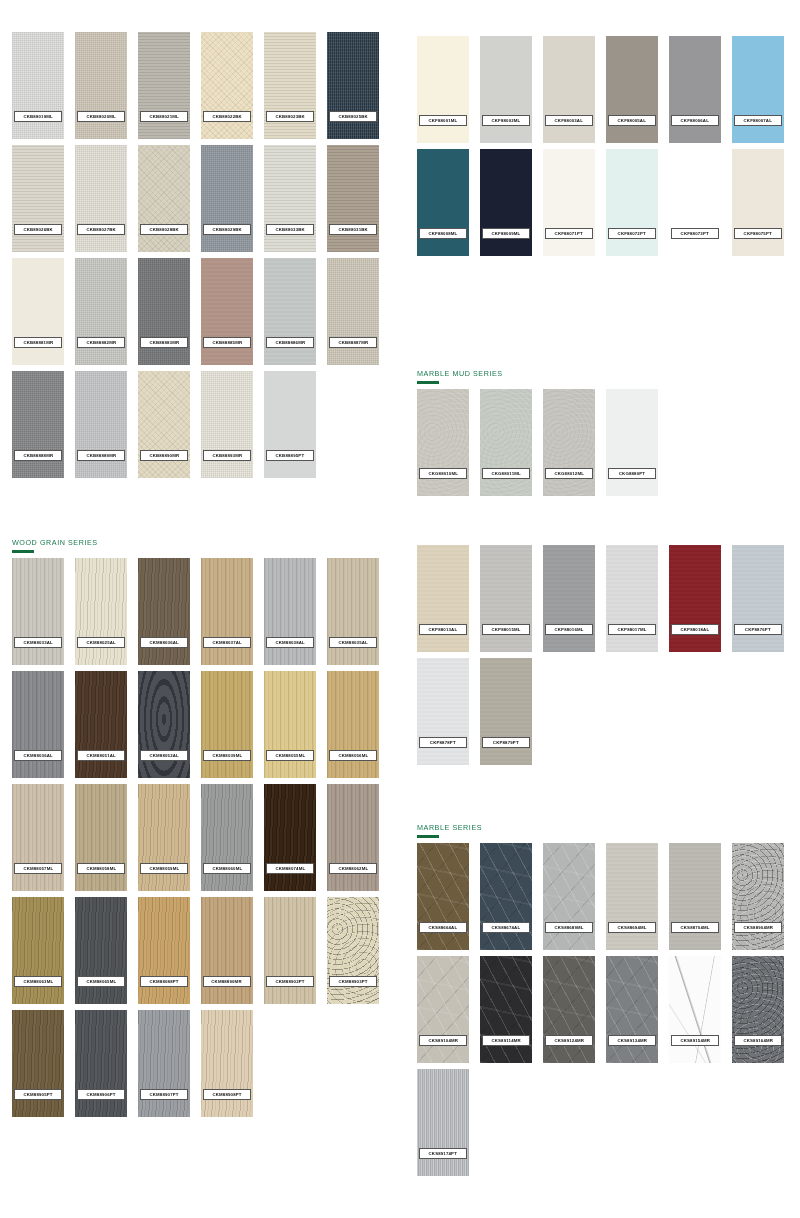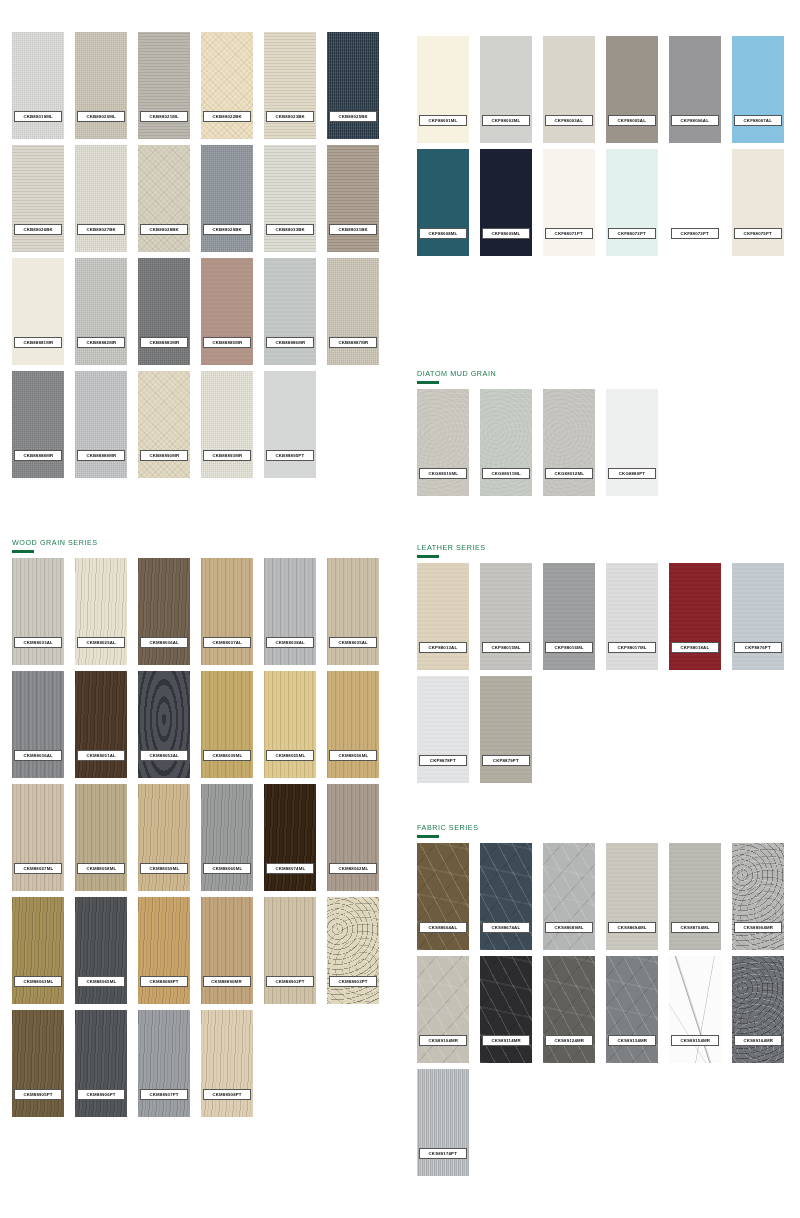--- a/index.html
+++ b/index.html
@@ -608,21 +608,21 @@
             <div class="swatch-fill" style="background: rgb(236, 231, 218);"></div>
             <div class="swatch-tex tex-plain"></div>
             <div class="swatch-label">
               <span>CKF88075PT</span>
             </div>
           </div>
         </div>
       </div>
       <div class="section" style="top: 369px; left: 12px;">
         <div class="section-head">
-          <div class="section-title">DIATOM MUD GRAIN</div>
+          <div class="section-title">MARBLE MUD SERIES</div>
           <div class="section-rule"></div>
         </div>
         <div class="grid" style="margin-top: 2px;">
           <div class="swatch">
             <div class="swatch-fill" style="background: rgb(202, 199, 191);"></div>
             <div class="swatch-tex tex-diatom"></div>
             <div class="swatch-label">
               <span>CKG88010ML</span>
             </div>
           </div>
@@ -643,24 +643,20 @@
           <div class="swatch">
             <div class="swatch-fill" style="background: rgb(238, 240, 239);"></div>
             <div class="swatch-tex tex-plain"></div>
             <div class="swatch-label">
               <span>CKG8880PT</span>
             </div>
           </div>
         </div>
       </div>
       <div class="section" style="top: 543px; left: 12px;">
-        <div class="section-head">
-          <div class="section-title">LEATHER SERIES</div>
-          <div class="section-rule"></div>
-        </div>
         <div class="grid" style="margin-top: 2px;">
           <div class="swatch">
             <div class="swatch-fill" style="background: rgb(221, 210, 187);"></div>
             <div class="swatch-tex tex-soft"></div>
             <div class="swatch-label">
               <span>CKP88013AL</span>
             </div>
           </div>
           <div class="swatch">
             <div class="swatch-fill" style="background: rgb(195, 194, 191);"></div>
@@ -710,21 +706,21 @@
             <div class="swatch-fill" style="background: rgb(178, 173, 161);"></div>
             <div class="swatch-tex tex-soft"></div>
             <div class="swatch-label">
               <span>CKP8879PT</span>
             </div>
           </div>
         </div>
       </div>
       <div class="section" style="top: 823px; left: 12px;">
         <div class="section-head">
-          <div class="section-title">FABRIC SERIES</div>
+          <div class="section-title">MARBLE SERIES</div>
           <div class="section-rule"></div>
         </div>
         <div class="grid" style="margin-top: 2px;">
           <div class="swatch">
             <div class="swatch-fill" style="background: rgb(110, 92, 63);"></div>
             <div class="swatch-tex tex-marble"></div>
             <div class="swatch-label">
               <span>CKS88664AL</span>
             </div>
           </div>

